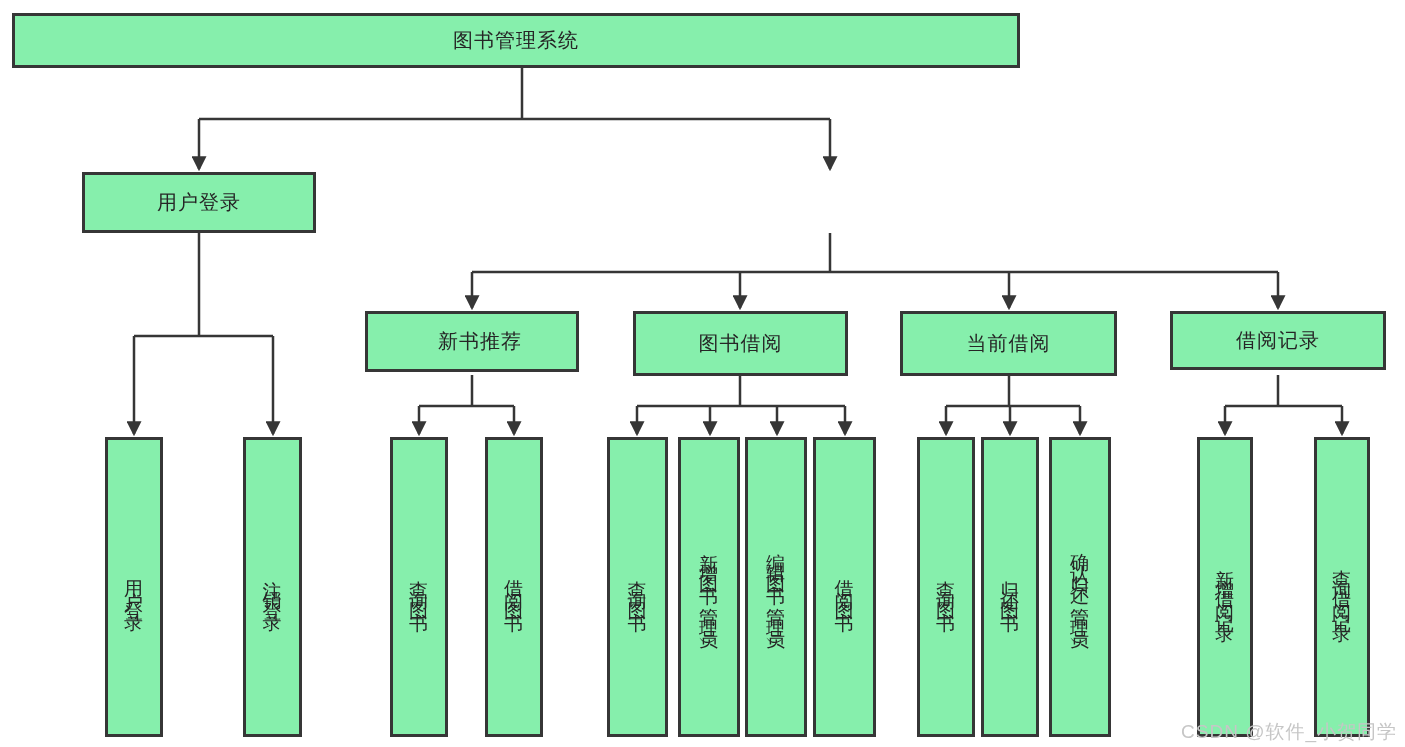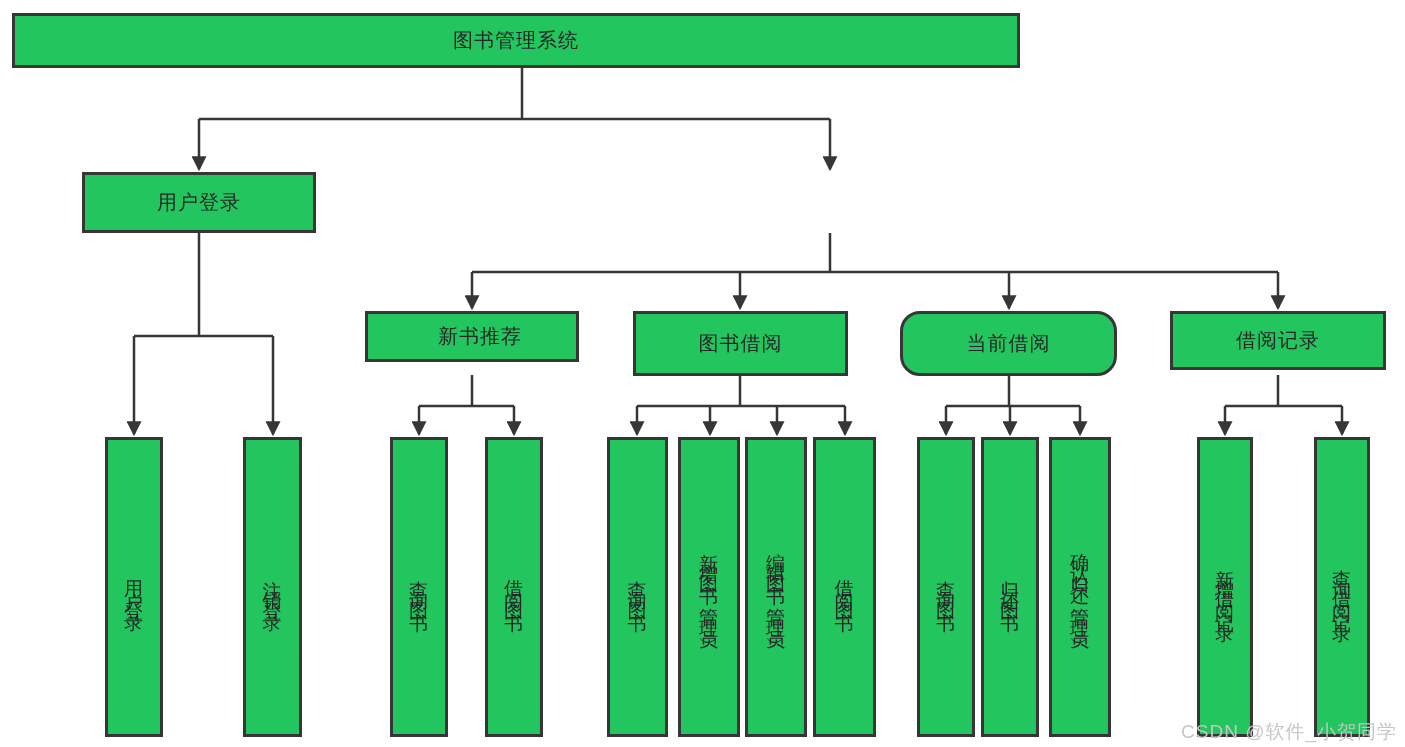--- a/index.html
+++ b/index.html
@@ -12,21 +12,21 @@
     overflow: hidden;
   }
   #wires {
     position: absolute;
     left: 0; top: 0;
     width: 1405px; height: 747px;
   }
   .node {
     position: absolute;
     box-sizing: border-box;
-    background: #22c55e;
+    background: #86efac;
     border: 3px solid #363636;
     display: flex;
     align-items: center;
     justify-content: center;
     color: #262626;
     text-align: center;
   }
   .h-node { font-size: 20px; letter-spacing: 1px; white-space: nowrap; }
   .v-node {
     font-size: 19px;
@@ -91,23 +91,23 @@
       <path d="M1278,375 V406 M1225,406 H1342"></path>
       <line x1="1225" y1="406" x2="1225" y2="434" marker-end="url(#arr)"></line>
       <line x1="1342" y1="406" x2="1342" y2="434" marker-end="url(#arr)"></line>
     </g>
   </svg>
 
   <div class="node h-node" style="left:12px; top:13px; width:1008px; height:55px;">图书管理系统</div>
 
   <div class="node h-node" style="left:82px; top:172px; width:234px; height:61px;">用户登录</div>
 
-  <div class="node h-node" style="left:365px; top:311px; width:214px; height:51px;padding-left:16px;">新书推荐</div>
+  <div class="node h-node" style="left:365px; top:311px; width:214px; height:61px;padding-left:16px;">新书推荐</div>
   <div class="node h-node" style="left:633px; top:311px; width:215px; height:65px;">图书借阅</div>
-  <div class="node h-node" style="left:900px; top:311px; width:217px; height:65px;border-radius:20px;">当前借阅</div>
+  <div class="node h-node" style="left:900px; top:311px; width:217px; height:65px;">当前借阅</div>
   <div class="node h-node" style="left:1170px; top:311px; width:216px; height:59px;">借阅记录</div>
 
   <div class="node v-node" style="left:105px; top:437px; width:58px; height:300px;">用户登录</div>
   <div class="node v-node" style="left:243px; top:437px; width:59px; height:300px;">注销登录</div>
 
   <div class="node v-node" style="left:390px; top:437px; width:58px; height:300px;">查询图书</div>
   <div class="node v-node" style="left:485px; top:437px; width:58px; height:300px;">借阅图书</div>
 
   <div class="node v-node" style="left:607px; top:437px; width:61px; height:300px;">查询图书</div>
   <div class="node v-node" style="left:678px; top:437px; width:62px; height:300px;">新增图书（管理员）</div>

